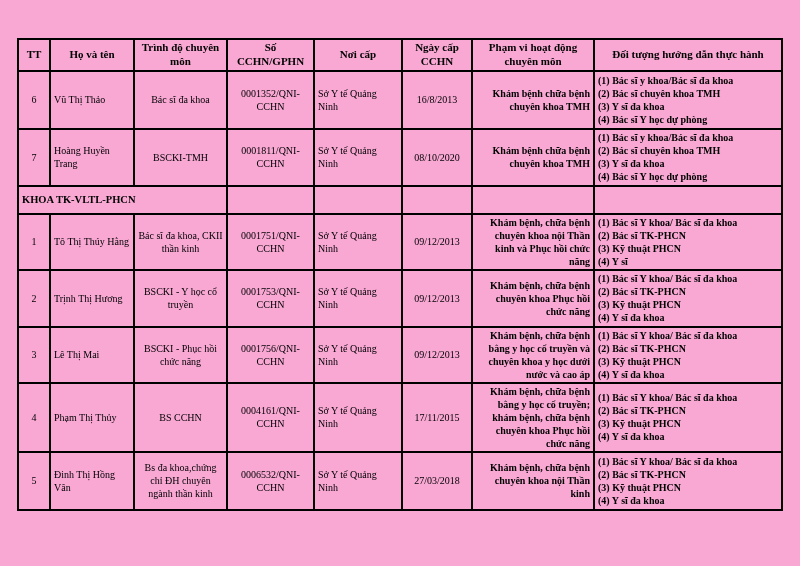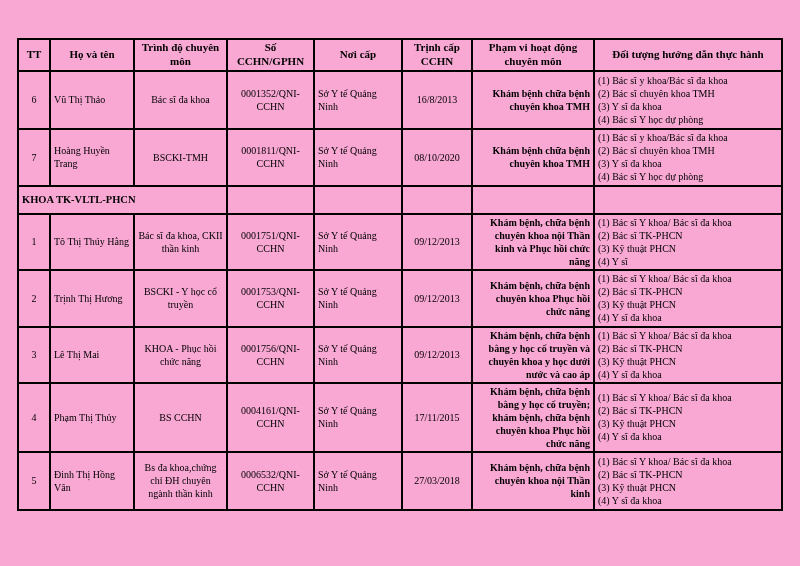--- a/index.html
+++ b/index.html
@@ -52,21 +52,21 @@
   }
   thead tr { height: 27px; }
 
   td.col-tt            { text-align: center; }
   td.col-name          { text-align: left; padding-left: 2px; padding-right: 1px; }
   td.col-qualification { text-align: center; }
   td.col-license       { text-align: center; padding-left: 1px; padding-right: 1px; }
   td.col-place         { text-align: left; padding-left: 2px; padding-right: 1px; }
   td.col-date          { text-align: center; }
   td.col-scope         { text-align: right; font-weight: bold; }
-  td.col-guidance      { text-align: left; vertical-align: middle; }
+  td.col-guidance      { text-align: left; vertical-align: middle; font-weight: bold; }
   td.col-guidance .g-line { white-space: nowrap; }
 
   tr.section-row td {
     font-weight: bold;
     text-align: left;
     font-size: 10.5px;
   }
   tr.section-row { height: 28px; }
 
   
@@ -97,21 +97,21 @@
       </colgroup>
     <thead>
         <tr>
           <th>TT</th>
           <th>Họ và tên</th>
           <th>Trình độ chuyên
 môn</th>
           <th>Số
 CCHN/GPHN</th>
           <th>Nơi cấp</th>
-          <th>Trịnh cấp
+          <th>Ngày cấp
 CCHN</th>
           <th>Phạm vi hoạt động
 chuyên môn</th>
           <th>Đối tượng hướng dẫn thực hành</th>
         </tr>
       </thead>
     <tbody>
         <tr>
           <td class="col-tt">6</td>
           <td class="col-name">Vũ Thị Thảo</td>
@@ -176,21 +176,21 @@
           <td class="col-guidance">
             <div class="g-line">(1) Bác sĩ Y khoa/ Bác sĩ đa khoa</div>
             <div class="g-line">(2) Bác sĩ TK-PHCN</div>
             <div class="g-line">(3) Kỹ thuật PHCN</div>
             <div class="g-line">(4) Y sĩ đa khoa</div>
           </td>
         </tr>
         <tr>
           <td class="col-tt">3</td>
           <td class="col-name">Lê Thị Mai</td>
-          <td class="col-qualification">KHOA - Phục hồi chức năng</td>
+          <td class="col-qualification">BSCKI - Phục hồi chức năng</td>
           <td class="col-license">0001756/QNI-CCHN</td>
           <td class="col-place">Sở Y tế Quảng Ninh</td>
           <td class="col-date">09/12/2013</td>
           <td class="col-scope">Khám bệnh, chữa bệnh bằng y học cổ truyền và chuyên khoa y học dưới nước và cao áp</td>
           <td class="col-guidance">
             <div class="g-line">(1) Bác sĩ Y khoa/ Bác sĩ đa khoa</div>
             <div class="g-line">(2) Bác sĩ TK-PHCN</div>
             <div class="g-line">(3) Kỹ thuật PHCN</div>
             <div class="g-line">(4) Y sĩ đa khoa</div>
           </td>

